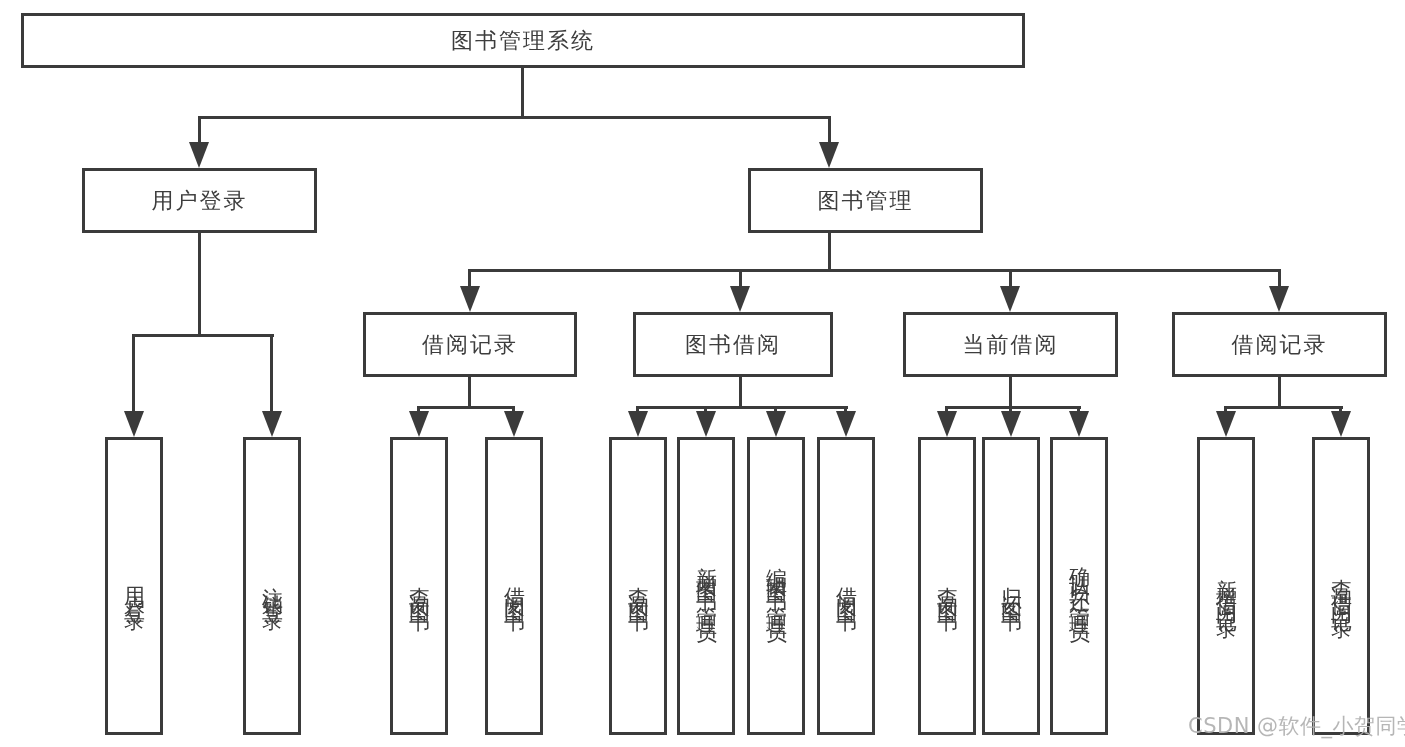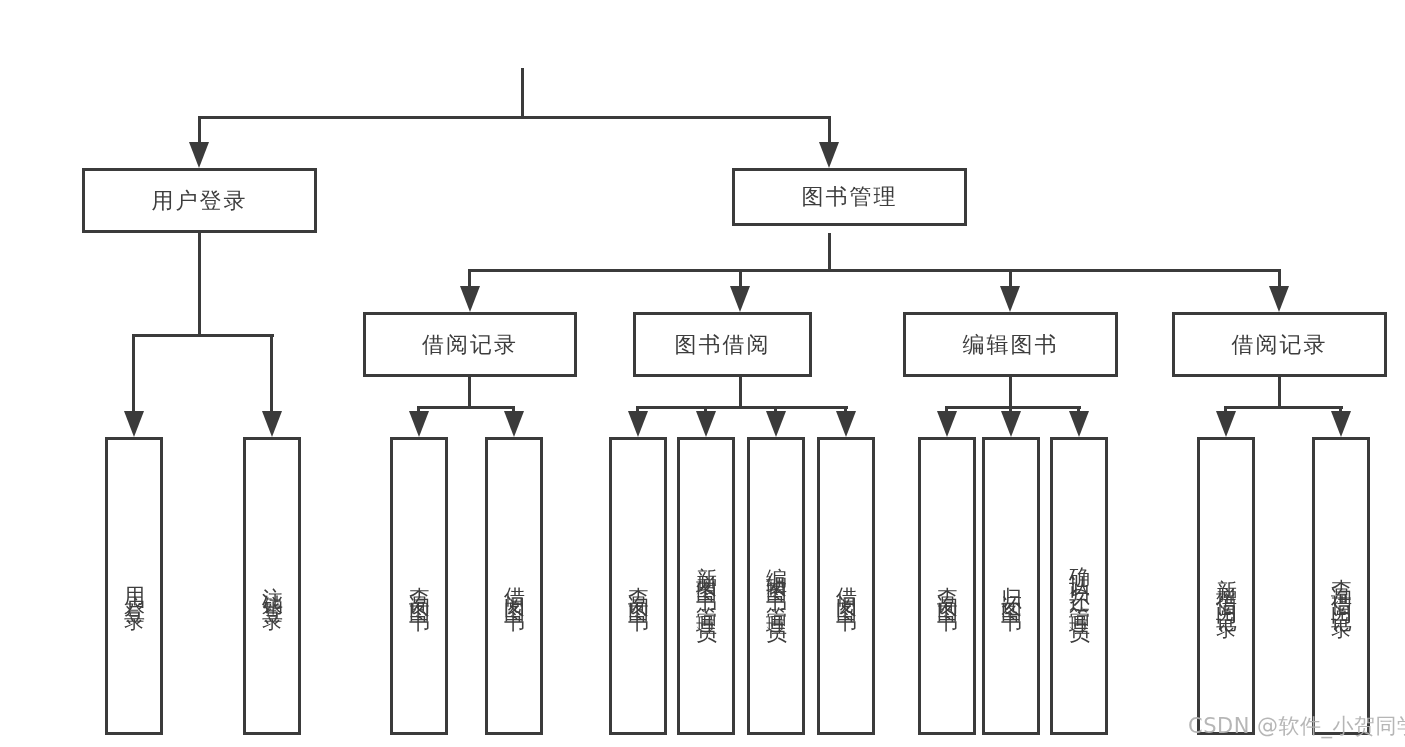--- a/index.html
+++ b/index.html
@@ -28,27 +28,28 @@
   .watermark{
     position:absolute;left:1188px;top:712px;z-index:10;
     font-size:21px;color:#b3b3b3;opacity:0.95;letter-spacing:0.5px;white-space:nowrap;
   }
 </style>
 </head>
 <body>
 
 <div id="canvas">
 
+  <div class="hbox" style="left:21px;top:13px;width:1004px;height:55px;">图书管理系统</div>
 
   <div class="hbox" style="left:82px;top:168px;width:235px;height:65px;">用户登录</div>
-  <div class="hbox" style="left:732px;top:168px;width:235px;height:58px;">图书管理</div>
+  <div class="hbox" style="left:748px;top:168px;width:235px;height:65px;">图书管理</div>
 
   <div class="hbox" style="left:363px;top:312px;width:214px;height:65px;">借阅记录</div>
-  <div class="hbox" style="left:633px;top:312px;width:179px;height:65px;">图书借阅</div>
-  <div class="hbox" style="left:903px;top:312px;width:215px;height:65px;">编辑图书</div>
+  <div class="hbox" style="left:633px;top:312px;width:200px;height:65px;">图书借阅</div>
+  <div class="hbox" style="left:903px;top:312px;width:215px;height:65px;">当前借阅</div>
   <div class="hbox" style="left:1172px;top:312px;width:215px;height:65px;">借阅记录</div>
 
   <div class="vbox" style="left:105px;top:437px;width:58px;height:298px;">用户登录</div>
   <div class="vbox" style="left:243px;top:437px;width:58px;height:298px;">注销登录</div>
   <div class="vbox" style="left:390px;top:437px;width:58px;height:298px;">查询图书</div>
   <div class="vbox" style="left:485px;top:437px;width:58px;height:298px;">借阅图书</div>
   <div class="vbox" style="left:609px;top:437px;width:58px;height:298px;">查询图书</div>
   <div class="vbox" style="left:677px;top:437px;width:58px;height:298px;">新增图书（管理员）</div>
   <div class="vbox" style="left:747px;top:437px;width:58px;height:298px;">编辑图书（管理员）</div>
   <div class="vbox" style="left:817px;top:437px;width:58px;height:298px;">借阅图书</div>

